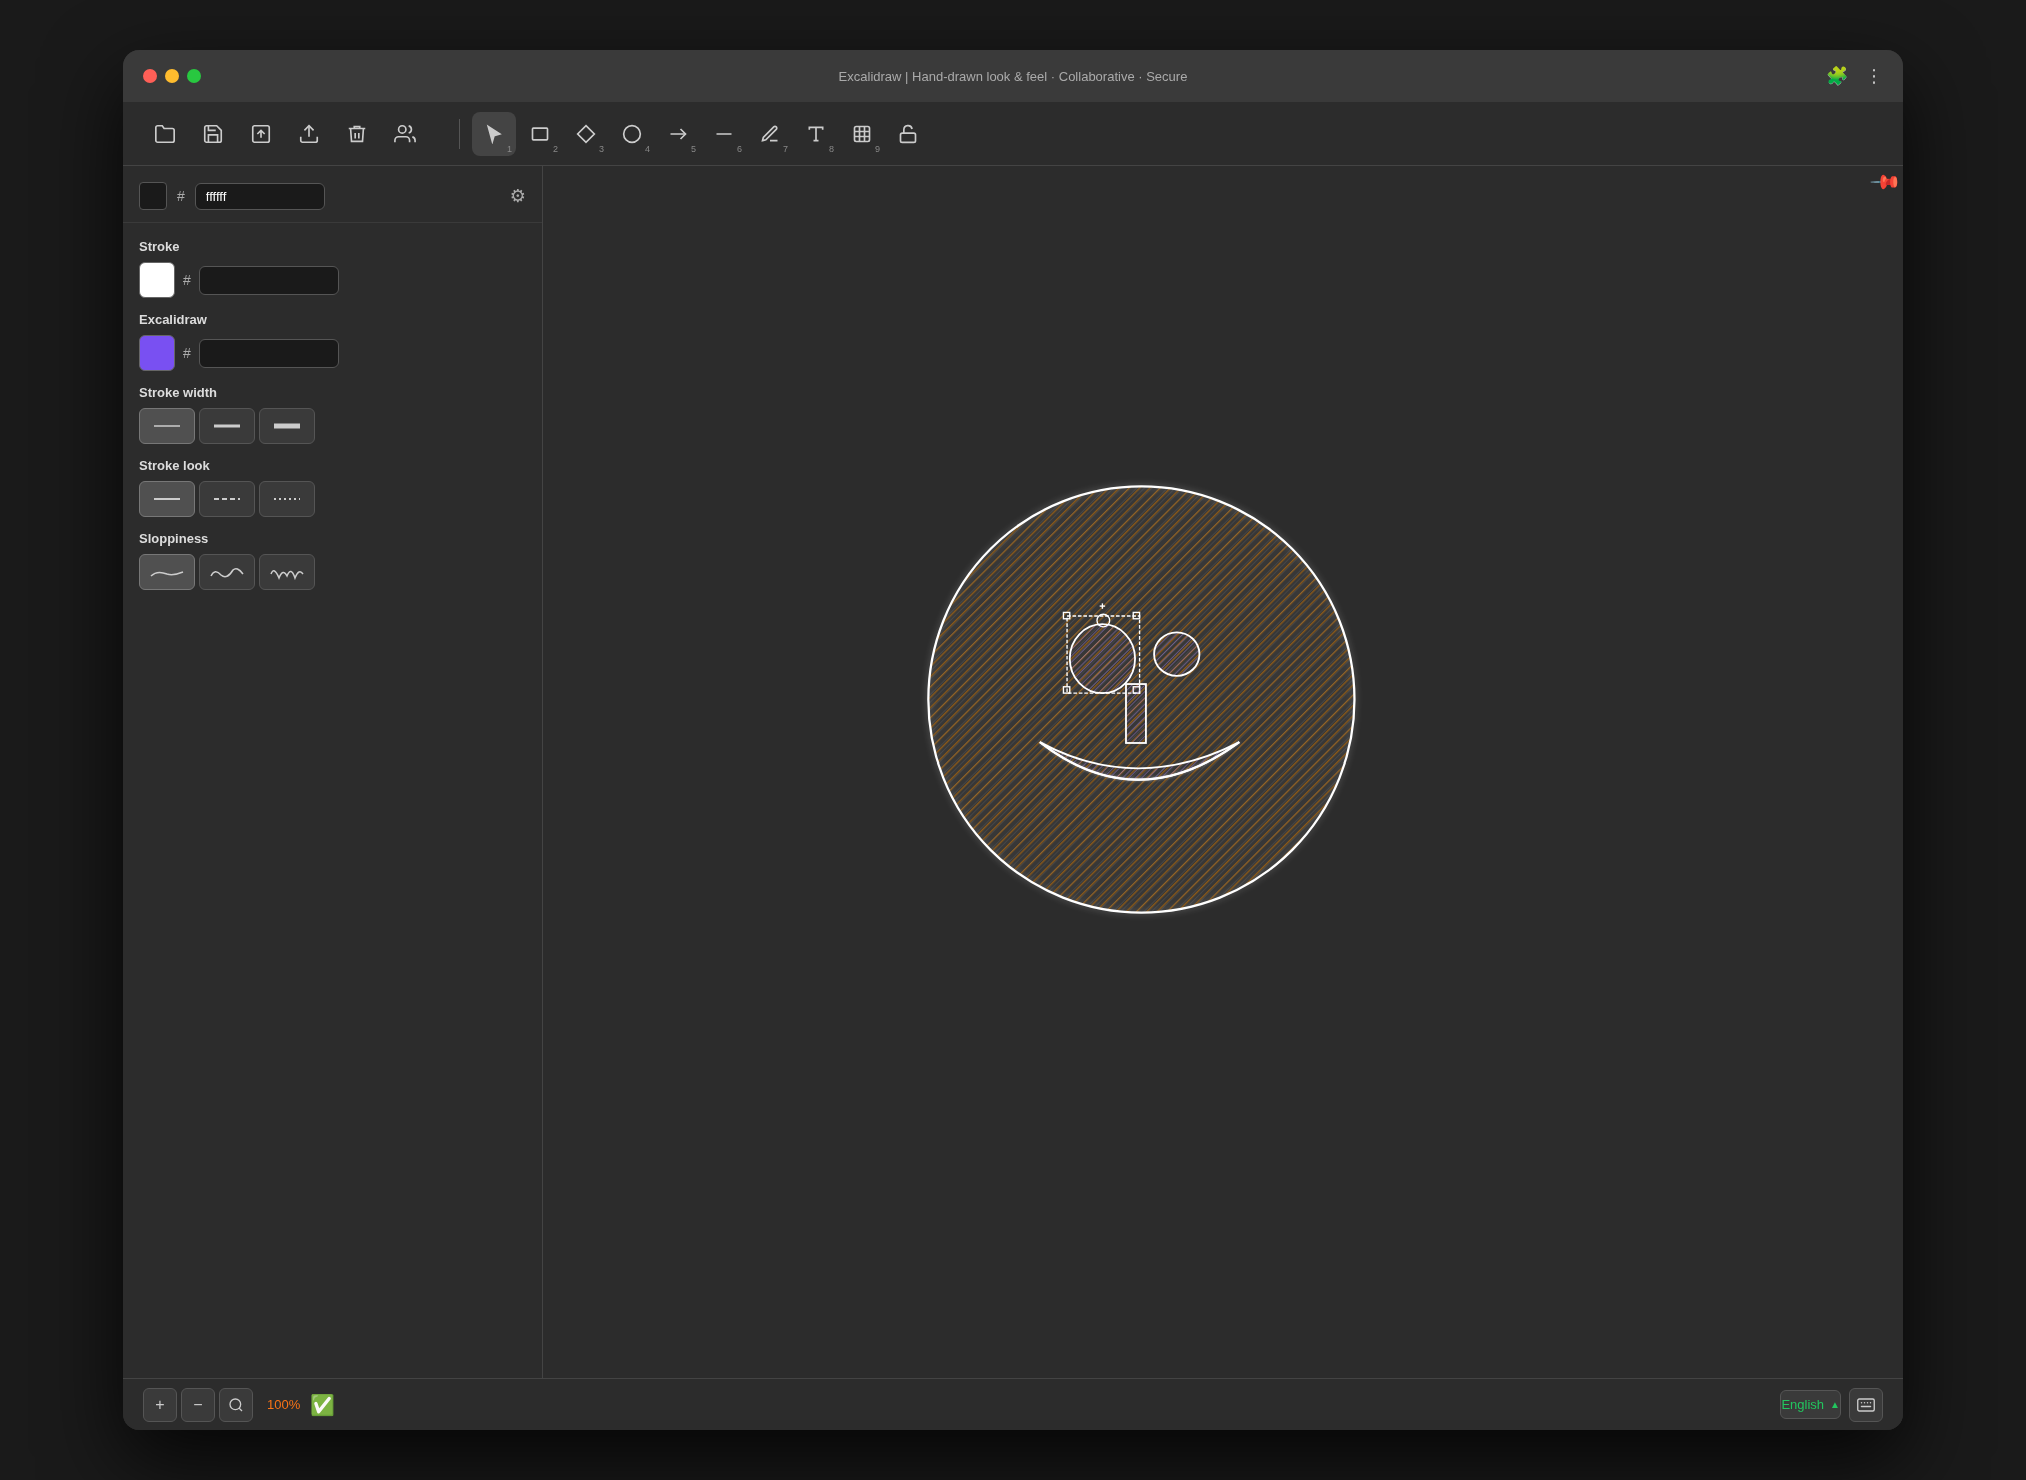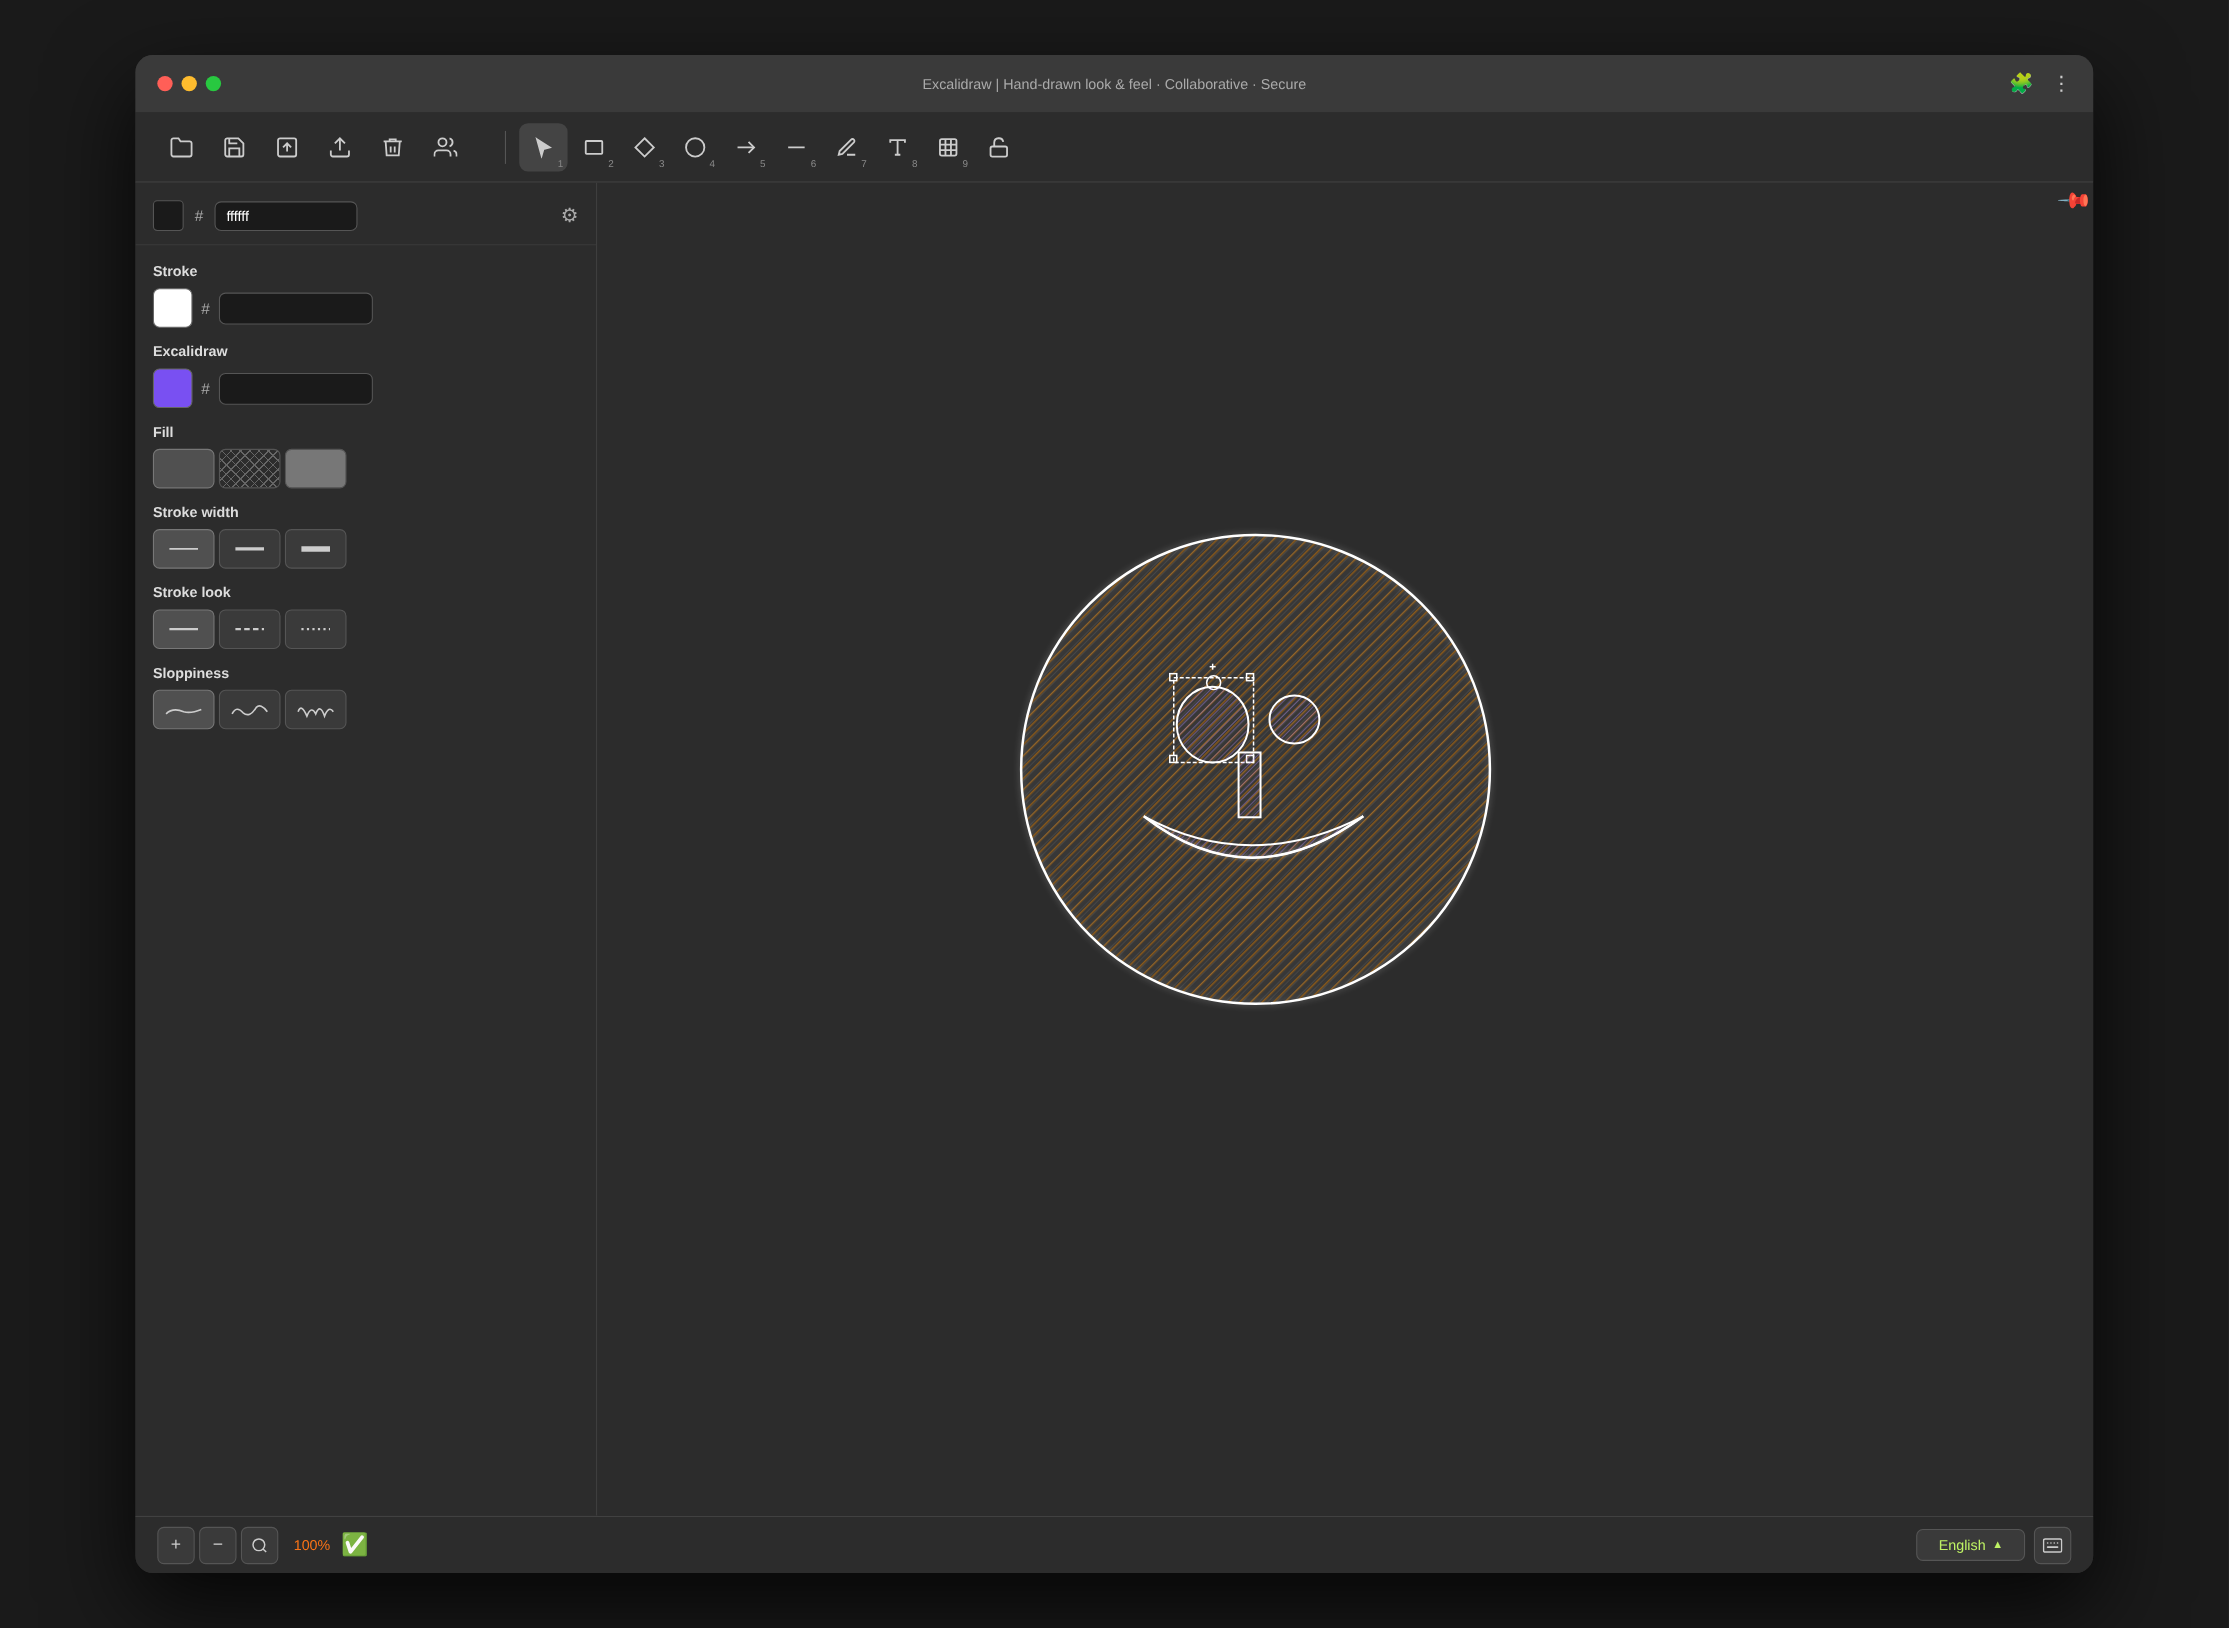--- a/index.html
+++ b/index.html
@@ -294,23 +294,23 @@
     .bottom-right {
       margin-left: auto;
       display: flex;
       align-items: center;
       gap: 8px;
     }
     .language-selector {
       background: #3a3a3a;
       border: 1px solid #555;
       border-radius: 6px;
-      color: #bef264;
+      color: #22c55e;
       font-size: 13px;
-      padding: 6px 19px;
+      padding: 6px 0;
       cursor: pointer;
       display: flex;
       align-items: center;
       gap: 6px;
       text-align: right;
     }
     .keyboard-btn {
       width: 34px;
       height: 34px;
       border-radius: 6px;
@@ -513,28 +513,20 @@
 
         <div>
           <div class="prop-label">Excalidraw</div>
           <div class="prop-row">
             <div class="color-swatch-med" style="background:#7950f2;"></div>
             <span class="hash-symbol">#</span>
             <input class="color-input-med" type="text" style="">
           </div>
         </div>
 
-        <div>
-          <div class="prop-label">Fill</div>
-          <div class="btn-group">
-            <button class="style-btn active fill-hatch"></button>
-            <button class="style-btn fill-crosshatch"></button>
-            <button class="style-btn fill-solid"></button>
-          </div>
-        </div>
 
         <div>
           <div class="prop-label">Stroke width</div>
           <div class="btn-group">
             <button class="style-btn active">
               <svg width="30" height="8">
                   <line x1="2" y1="4" x2="28" y2="4" stroke="#ccc" stroke-width="1.5"></line>
                 </svg>
             </button>
             <button class="style-btn">

